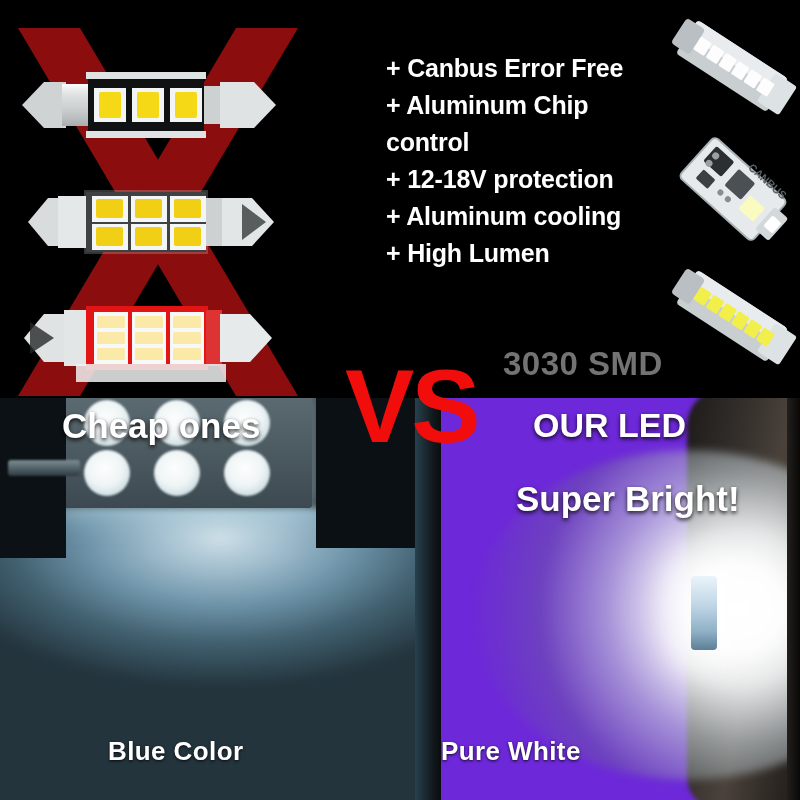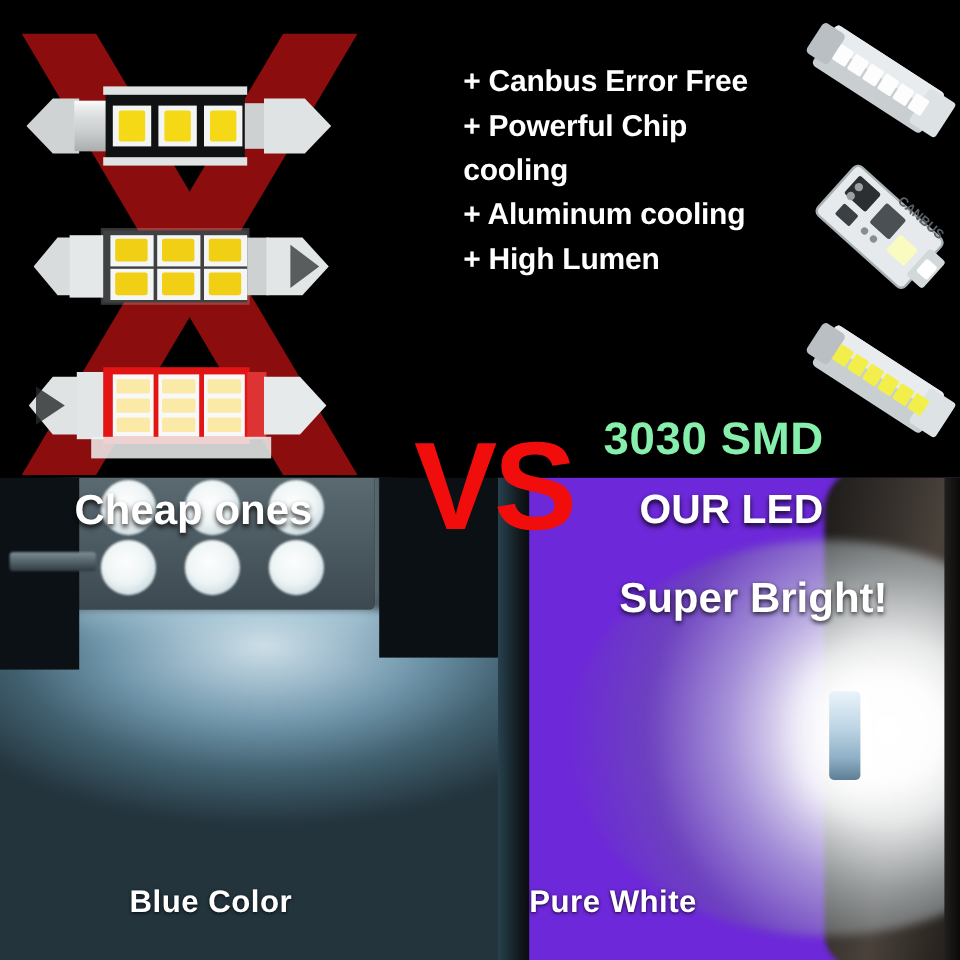--- a/index.html
+++ b/index.html
@@ -19,21 +19,21 @@
 
   
   #feature-list{position:absolute;left:386px;top:50px;width:300px;}
   .feature-line{color:#fff;font-size:25px;font-weight:bold;line-height:37px;
       letter-spacing:-.2px;white-space:nowrap;text-shadow:0 0 2px rgba(0,0,0,.9);}
 
   
   .prod{position:absolute;}
 
   
-  #smd-label{position:absolute;left:503px;top:345px;color:#86efac;font-size:38px;
+  #smd-label{position:absolute;left:503px;top:345px;color:#737373;font-size:33px;
       font-weight:bold;letter-spacing:.5px;white-space:nowrap;}
 
   
   #bottom-half{position:absolute;left:0;top:398px;width:800px;height:402px;overflow:hidden;}
   #photo-blue{position:absolute;left:0;top:0;width:415px;height:402px;
       background:#0e1316;overflow:hidden;}
   #photo-white{position:absolute;left:415px;top:0;width:385px;height:402px;
       background:#6d28d9;overflow:hidden;}
 
   
@@ -175,22 +175,23 @@
           <rect x="149" y="56" width="28" height="12" rx="1.5"></rect>
         </g>
         <rect x="182" y="18" width="16" height="56" fill="#d33"></rect>
         <polygon points="196,22 226,22 248,46 226,70 196,70" fill="#e6eaeb"></polygon>
         <rect x="52" y="72" width="150" height="18" fill="#f0f2f2" opacity=".85"></rect>
       </svg>
     </div>
 
     <div id="feature-list">
       <div class="feature-line">+ Canbus Error Free</div>
-      <div class="feature-line">+ Powerful Chip</div>
-      <div class="feature-line">cooling</div>
+      <div class="feature-line">+ Aluminum Chip</div>
+      <div class="feature-line">control</div>
+      <div class="feature-line">+ 12-18V protection</div>
       <div class="feature-line">+ Aluminum cooling</div>
       <div class="feature-line">+ High Lumen</div>
     </div>
 
     <div class="prod" style="left:666px;top:2px;">
       <svg width="132" height="128" viewBox="0 0 132 128">
         <g transform="rotate(33 66 64)">
           <rect x="12" y="44" width="108" height="40" rx="4" fill="#c9ced1"></rect>
           <rect x="12" y="44" width="108" height="18" rx="4" fill="#e8ecee"></rect>
           <rect x="2" y="48" width="22" height="30" rx="4" fill="#b9bfc2"></rect>

